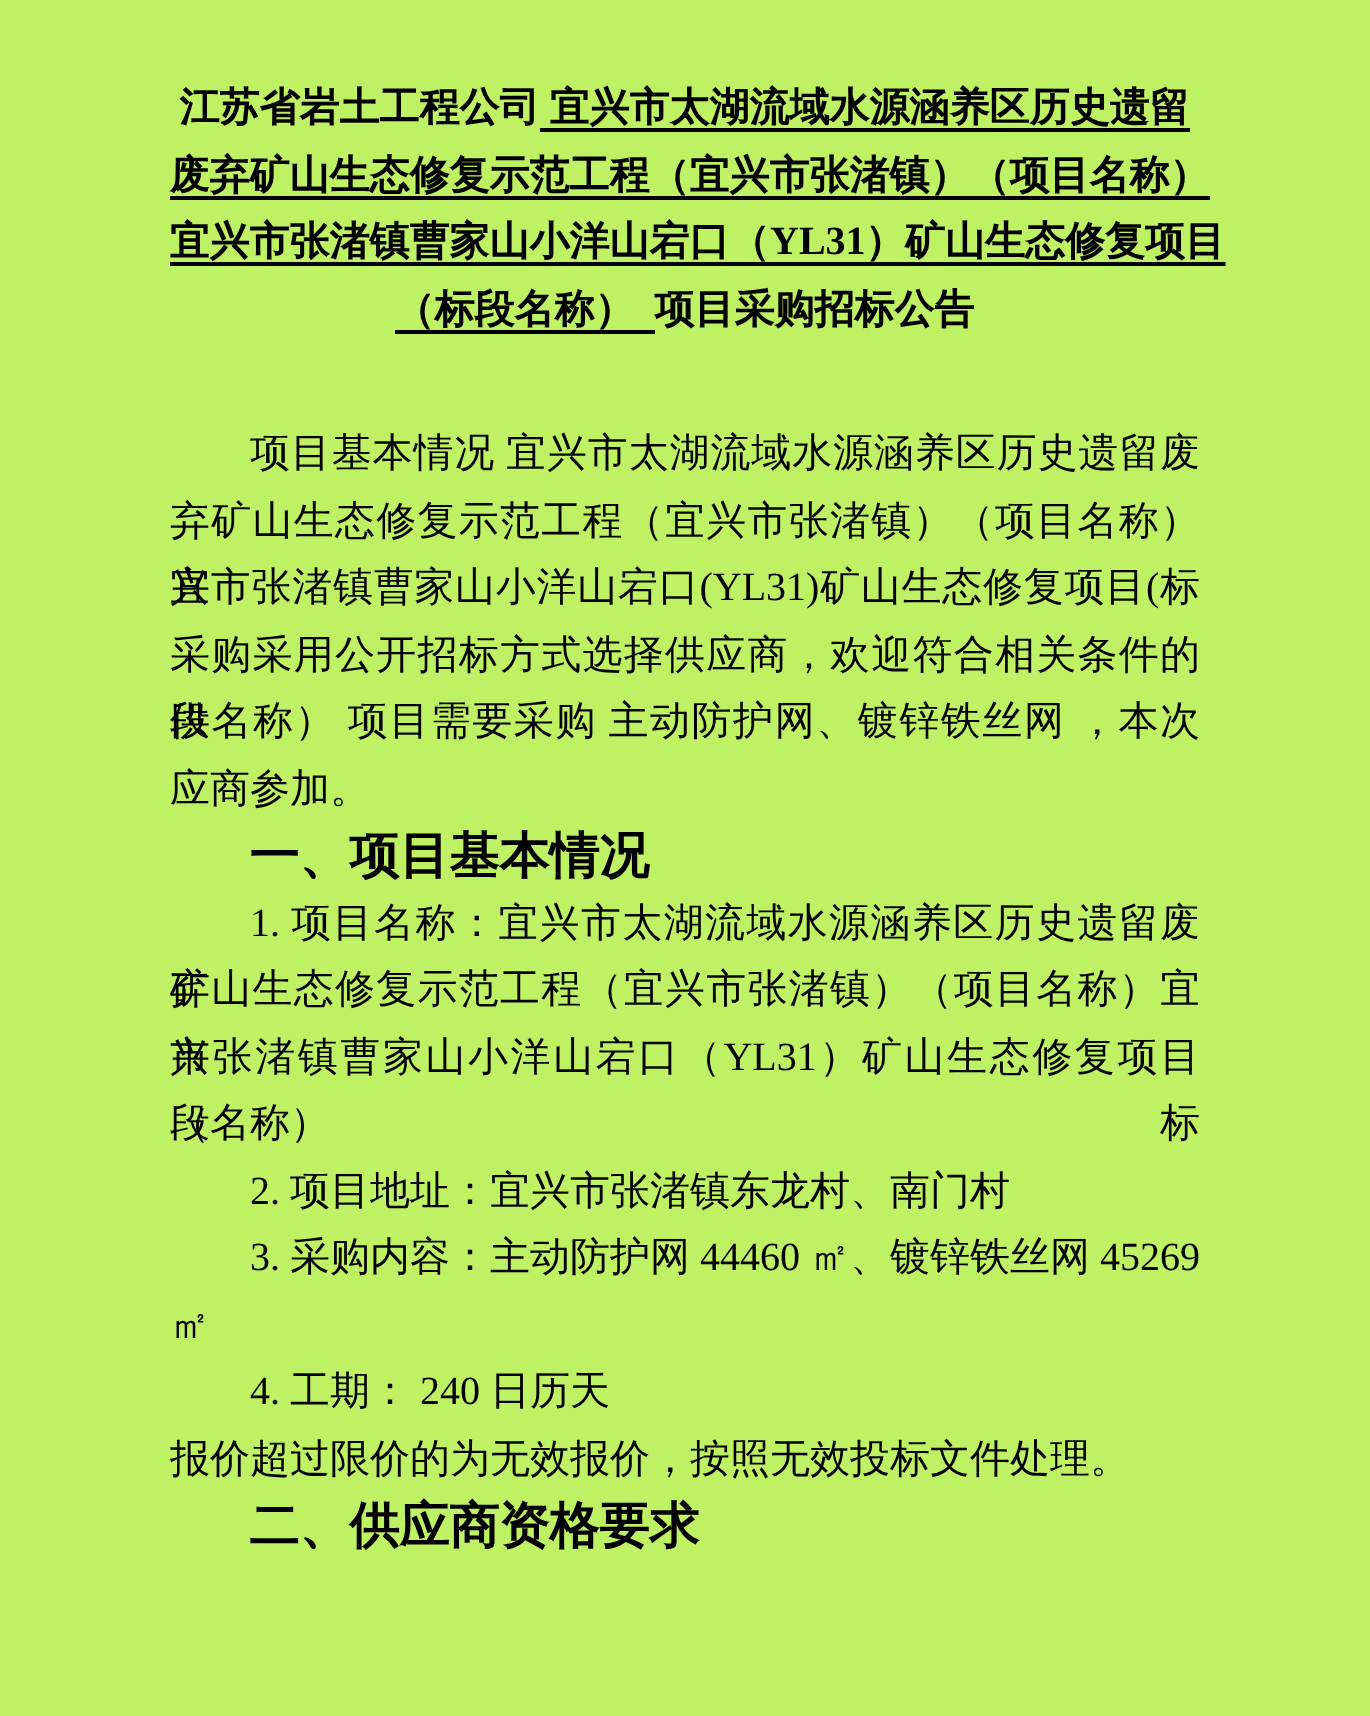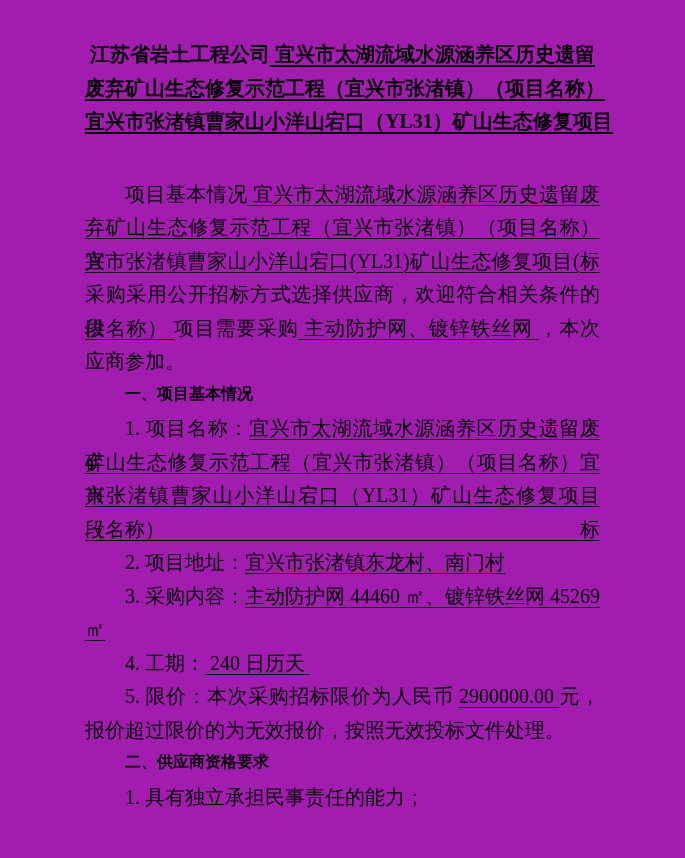--- a/index.html
+++ b/index.html
@@ -1,53 +1,54 @@
 <!DOCTYPE html>
 <html><head>
 <meta charset="utf-8">
 <style>
   html,body{margin:0;padding:0;background:#e8e8e8;}
   .page{
     position:relative;
     width:685px;height:858px;
-    background:#a21caf;
+    background:#bef264;
     color:#000000;
     font-family:"Liberation Serif","DejaVu Serif",serif;
     overflow:hidden;
     margin:0 auto;
   }
   .content{position:absolute;left:85px;top:38px;width:515px;}
   
   .title-block{font-weight:bold;}
   .t-line{
     font-size:20px;line-height:33.5px;height:33.5px;
     text-align:center;white-space:nowrap;
   }
   .t-line .u{text-decoration:underline;text-underline-offset:4px;text-decoration-thickness:1.8px;}
   
   .body-block{margin-top:39px;}
   .line{font-size:20px;line-height:33.5px;height:33.5px;white-space:normal;}
   .j{text-align:justify;text-align-last:justify;}
   .indent{text-indent:40px;}
-  .u{text-decoration:underline;text-underline-offset:4px;text-decoration-thickness:1.2px;}
+  .u{text-underline-offset:4px;text-decoration-thickness:1.2px;}
   .heading{
-    font-family:Liberation Mono, monospace;
-    font-weight:bold;font-size:16px;
+    font-family:Liberation Sans, sans-serif;
+    font-weight:bold;font-size:25px;
   }
 </style>
 </head>
 <body>
 
 <div class="page">
   <div class="content">
 
     <div class="title-block">
       <div class="t-line"><span>江苏省岩土工程公司</span><span class="u"> 宜兴市太湖流域水源涵养区历史遗留</span></div>
       <div class="t-line"><span class="u">废弃矿山生态修复示范工程（宜兴市张渚镇）（项目名称）</span></div>
       <div class="t-line"><span class="u">宜兴市张渚镇曹家山小洋山宕口（YL31）矿山生态修复项目</span></div>
+      <div class="t-line"><span class="u">（标段名称）&nbsp;&nbsp;</span><span>项目采购招标公告</span></div>
     </div>
 
     <div class="body-block">
 
       <div class="line j indent"><span>项目基本情况</span><span class="u"> 宜兴市太湖流域水源涵养区历史遗留废</span></div>
       <div class="line j"><span class="u">弃矿山生态修复示范工程（宜兴市张渚镇）（项目名称）宜</span></div>
       <div class="line j"><span class="u">兴市张渚镇曹家山小洋山宕口(YL31)矿山生态修复项目(标</span></div>
       <div class="line j"><span>采购采用公开招标方式选择供应商，欢迎符合相关条件的供</span></div>
       <div class="line j"><span class="u">段名称）&nbsp;</span><span>项目需要采购</span><span class="u"> 主动防护网、镀锌铁丝网 </span><span>，本次</span></div>
       <div class="line"><span>应商参加。</span></div>
@@ -59,22 +60,20 @@
       <div class="line j"><span class="u">市张渚镇曹家山小洋山宕口（YL31）矿山生态修复项目（标</span></div>
       <div class="line"><span class="u">段名称）&nbsp;&nbsp;</span></div>
 
       <div class="line indent"><span>2. 项目地址：</span><span class="u">宜兴市张渚镇东龙村、南门村</span></div>
 
       <div class="line j indent"><span>3. 采购内容：</span><span class="u">主动防护网 44460 ㎡、镀锌铁丝网 45269</span></div>
       <div class="line"><span class="u">㎡</span></div>
 
       <div class="line indent"><span>4. 工期：</span><span class="u"> 240 日历天&nbsp;</span></div>
 
-      <div class="line j indent"><span>5. 限价：本次采购招标限价为人民币 </span><span class="u">2900000.00&nbsp;</span><span>元，</span></div>
       <div class="line"><span>报价超过限价的为无效报价，按照无效投标文件处理。</span></div>
 
       <div class="line indent heading">二、供应商资格要求</div>
 
-      <div class="line indent"><span>1. 具有独立承担民事责任的能力；</span></div>
 
     </div>
   </div>
 </div>
 
 </body></html>

